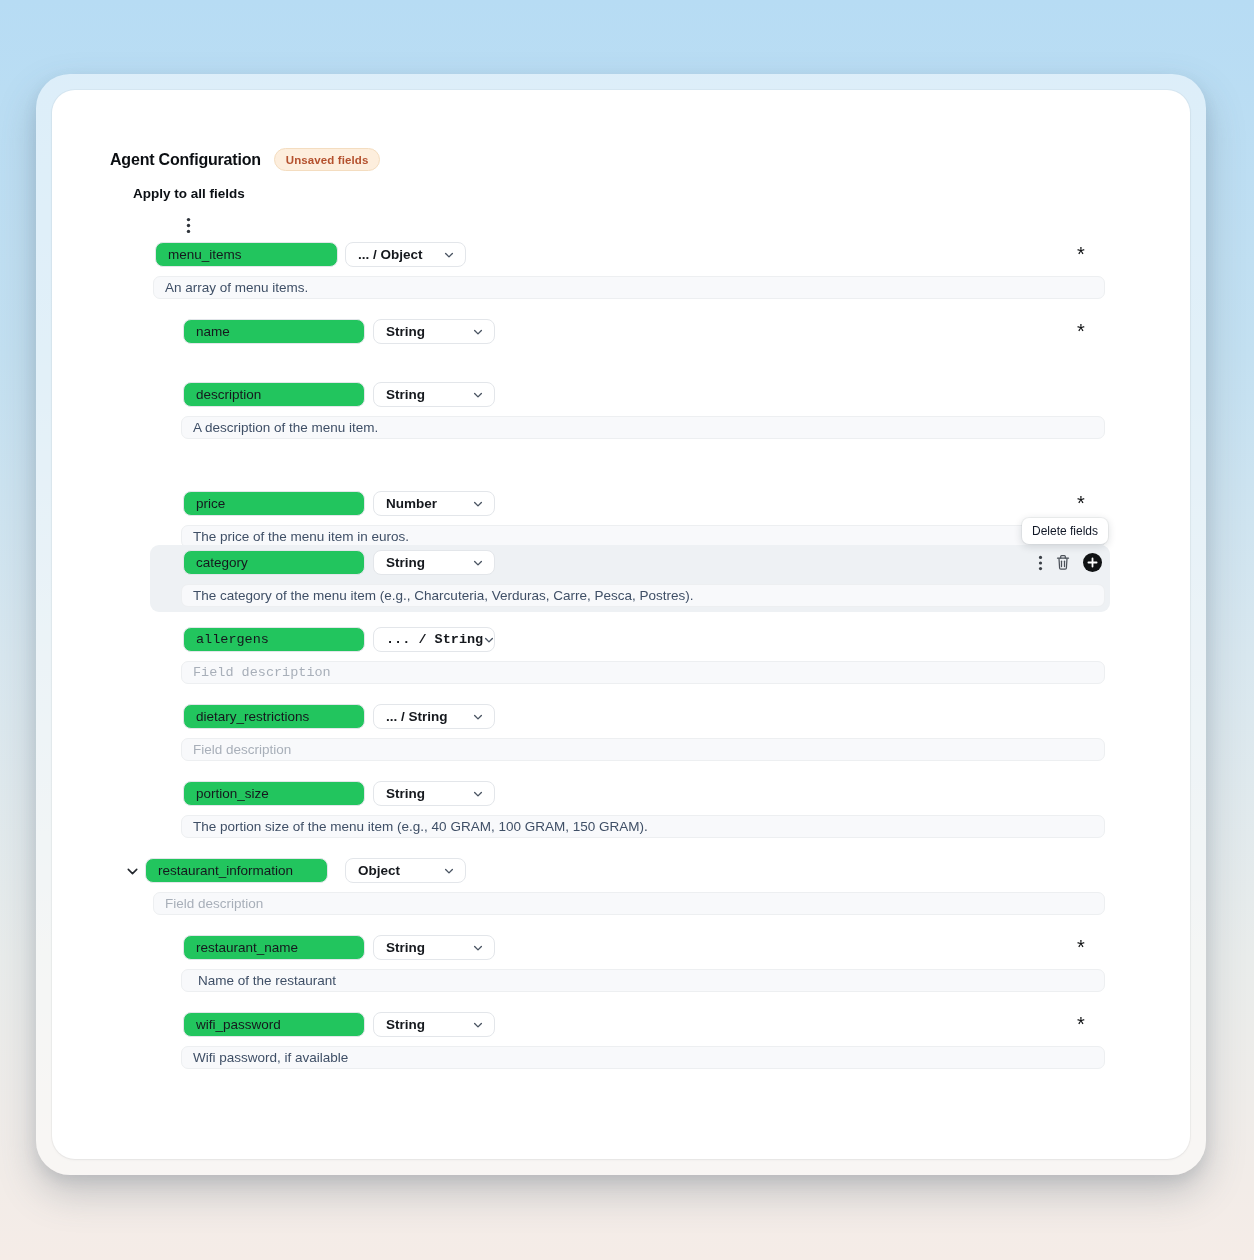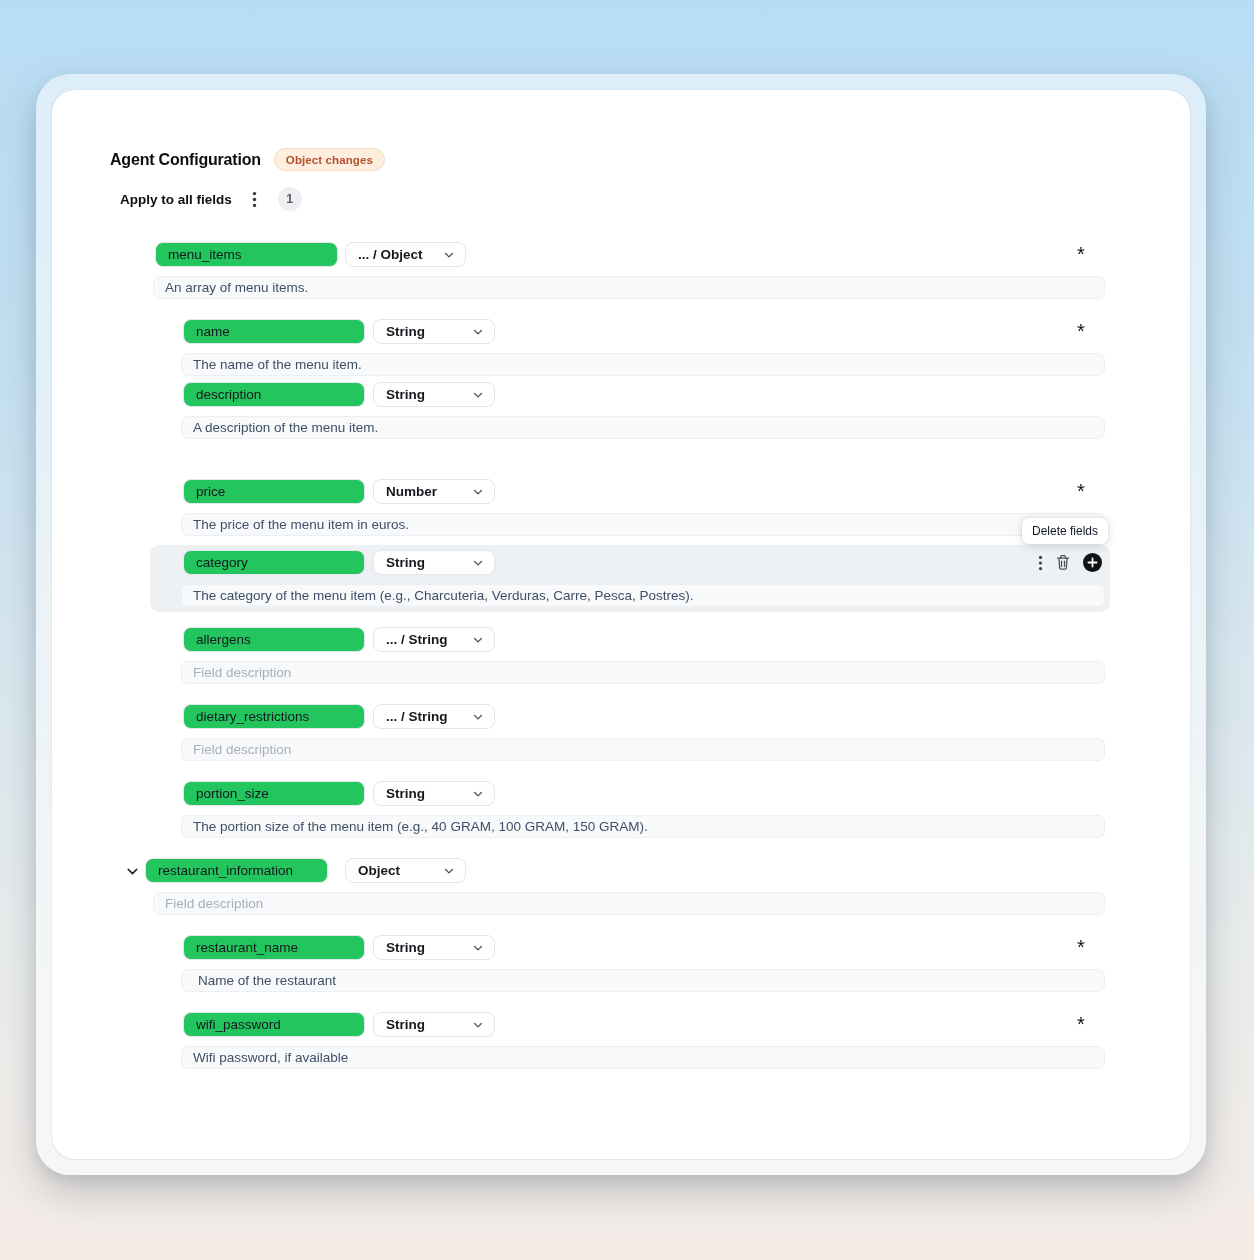--- a/index.html
+++ b/index.html
@@ -19,21 +19,21 @@
     background:#ffffff; border-radius:23px;
     box-shadow:0 0 0 1px rgba(15,25,40,0.03), 0 1px 3px rgba(15,25,40,0.05);
   }
   .title-row { position:absolute; left:58px; top:58px; display:flex; align-items:center; gap:13px; }
   .page-title { font-size:16px; font-weight:700; color:#0b0e12; letter-spacing:-0.2px; }
   .status-badge {
     height:23px; display:flex; align-items:center; padding:0 11px; border-radius:999px;
     background:#fdeedd; border:1px solid #f4ddc0; color:#b4512e;
     font-size:11.5px; font-weight:700; letter-spacing:0.1px;
   }
-  .apply-row { position:absolute; left:68px; top:96px; height:26px; display:flex; align-items:center; gap:16px; }
+  .apply-row { position:absolute; left:81px; top:96px; height:26px; display:flex; align-items:center; gap:16px;flex-direction:column; }
   .apply-label { font-size:13.5px; font-weight:700; color:#0b0f14; }
   .kebab-btn { display:flex; align-items:center; justify-content:center; width:14px; height:18px; cursor:pointer; }
   .count-badge {
     width:24px; height:24px; border-radius:50%; background:#edeff2;
     display:flex; align-items:center; justify-content:center;
     font-size:12.5px; font-weight:600; color:#565d66;
   }
   #fields { position:absolute; inset:0; }
   .field { position:absolute; left:0; right:0; height:77px; }
   .hl { position:absolute; left:98px; top:-5px; width:960px; height:67px; background:#eef1f4; border-radius:9px; display:none; }
@@ -66,21 +66,21 @@
   .z1 { z-index:1; }
 </style>
 </head>
 <body>
 
 <div class="window-frame">
   <div class="card">
 
     <div class="title-row">
       <div class="page-title">Agent Configuration</div>
-      <div class="status-badge">Object changes</div>
+      <div class="status-badge">Unsaved fields</div>
     </div>
 
     <div class="apply-row">
       <span class="apply-label">Apply to all fields</span>
       <span class="kebab-btn">
         <svg width="5" height="17" viewBox="0 0 5 17">
             <circle cx="2.5" cy="2.6" r="1.7" fill="#2f343b"></circle>
             <circle cx="2.5" cy="8.5" r="1.7" fill="#2f343b"></circle>
             <circle cx="2.5" cy="14.4" r="1.7" fill="#2f343b"></circle>
           </svg>
@@ -110,37 +110,36 @@
     <div class="type-select z1" style="left: 321px; width: 122px;">
       <span class="type-label">String</span>
       <span style="display:flex;">
         <svg width="12" height="12" viewBox="0 0 16 16">
                 <path d="M3.5 6l4.5 4.5L12.5 6" fill="none" stroke="#4b5563" stroke-width="1.8" stroke-linecap="round" stroke-linejoin="round"></path>
               </svg>
       </span>
     </div>
     <span class="asterisk z1" style="display: block;">*</span>
 
-    <input class="desc-input" type="text" value="The name of the menu item." style="left: 129px; width: 924px;">
   </div>
         <div class="field" style="top: 292px;">
 
     <input class="name-input z1" type="text" value="description" style="left: 131px; width: 182px;">
     <div class="type-select z1" style="left: 321px; width: 122px;">
       <span class="type-label">String</span>
       <span style="display:flex;">
         <svg width="12" height="12" viewBox="0 0 16 16">
                 <path d="M3.5 6l4.5 4.5L12.5 6" fill="none" stroke="#4b5563" stroke-width="1.8" stroke-linecap="round" stroke-linejoin="round"></path>
               </svg>
       </span>
     </div>
 
     <input class="desc-input" type="text" value="A description of the menu item." style="left: 129px; width: 924px;">
   </div>
-        <div class="field" style="top: 389px;">
+        <div class="field" style="top: 401px;">
 
     <input class="name-input z1" type="text" value="price" style="left: 131px; width: 182px;">
     <div class="type-select z1" style="left: 321px; width: 122px;">
       <span class="type-label">Number</span>
       <span style="display:flex;">
         <svg width="12" height="12" viewBox="0 0 16 16">
                 <path d="M3.5 6l4.5 4.5L12.5 6" fill="none" stroke="#4b5563" stroke-width="1.8" stroke-linecap="round" stroke-linejoin="round"></path>
               </svg>
       </span>
     </div>
@@ -181,21 +180,21 @@
       <span class="icon-btn">
         <svg width="19" height="19" viewBox="0 0 19 19">
                 <circle cx="9.5" cy="9.5" r="9.5" fill="#101214"></circle>
                 <path d="M9.5 5.4v8.2M5.4 9.5h8.2" stroke="#ffffff" stroke-width="1.8" stroke-linecap="round"></path>
               </svg>
       </span>
     </div>
     <div class="tooltip" style="display: flex;">Delete fields</div>
     <input class="desc-input" type="text" value="The category of the menu item (e.g., Charcuteria, Verduras, Carre, Pesca, Postres)." style="left: 129px; width: 924px;">
   </div>
-        <div class="field" style="top: 537px;">
+        <div class="field" style="top: 537px; font-family: Liberation Mono, monospace;">
 
     <input class="name-input z1" type="text" value="allergens" style="left: 131px; width: 182px;">
     <div class="type-select z1" style="left: 321px; width: 122px;">
       <span class="type-label">... / String</span>
       <span style="display:flex;">
         <svg width="12" height="12" viewBox="0 0 16 16">
                 <path d="M3.5 6l4.5 4.5L12.5 6" fill="none" stroke="#4b5563" stroke-width="1.8" stroke-linecap="round" stroke-linejoin="round"></path>
               </svg>
       </span>
     </div>

